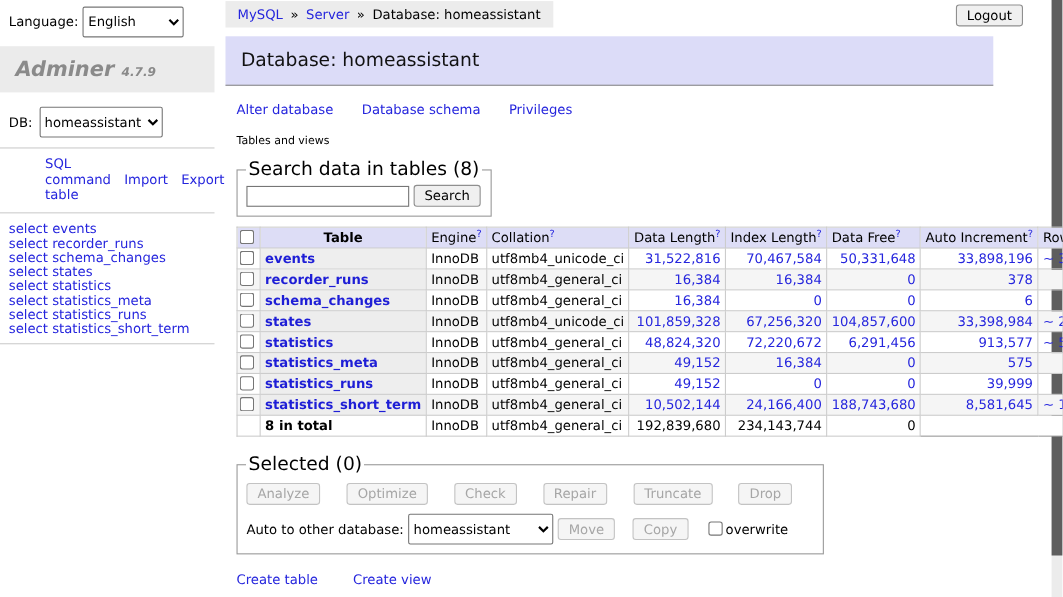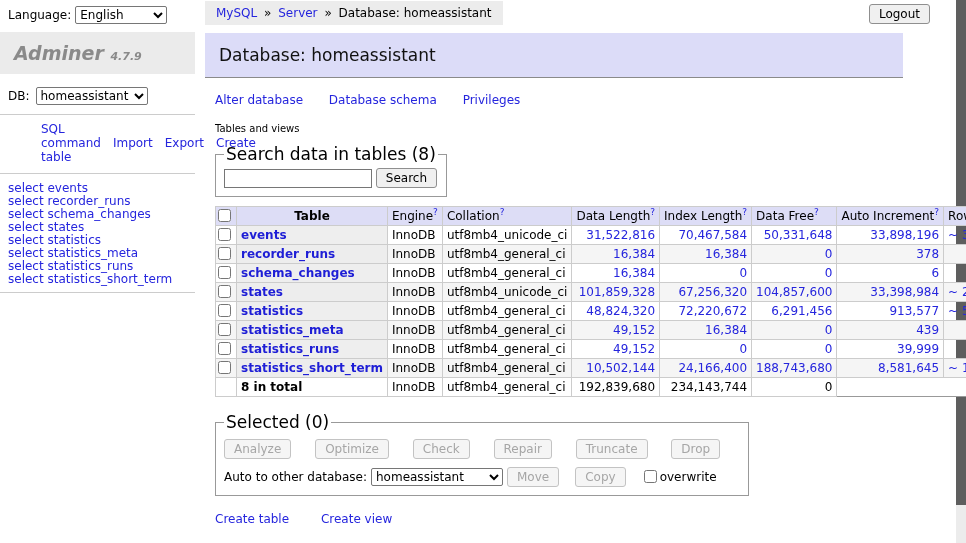--- a/index.html
+++ b/index.html
@@ -10,21 +10,21 @@
     font-family:"DejaVu Sans","Liberation Sans",sans-serif;
     font-size:12px;
   }
   a { color:#2525dd; text-decoration:none; cursor:pointer; }
 
   
   #sidebar { position:absolute; left:0; top:0; width:195px; }
   .lang-row { padding:6px 8px 4px 8px; white-space:nowrap; }
   .lang-row select { width:92px; margin-left:4px; }
   select {
-    font-family:inherit; font-size:12px; height:18px;
+    font-family:inherit; font-size:12px; height:28px;
     border:1px solid #767676; background:#fff; border-radius:2px;
   }
   #sidebar h1 {
     margin:4px 0 0 0; padding:10px 14px; background:#ebebeb;
     font-size:19px; font-weight:bold; font-style:italic; color:#8a8a8a;
   }
   #sidebar h1 .ver { font-size:11px; font-style:italic; color:#8a8a8a; }
   .db-row { padding:13px 8px 9px 8px; white-space:nowrap; }
   .db-row select { width:112px; margin-left:6px; }
   #sidebar hr { border:none; border-top:1px solid #ccc; margin:0; }
@@ -257,21 +257,21 @@
 
         </tr>
         <tr class="even">
           <td class="chk"><input type="checkbox" style=""></td>
           <th><a>statistics_meta</a></th>
           <td>InnoDB</td>
           <td>utf8mb4_general_ci</td>
           <td class="num"><a>49,152</a></td>
           <td class="num"><a>16,384</a></td>
           <td class="num"><a>0</a></td>
-          <td class="num"><a>439</a></td>
+          <td class="num"><a>575</a></td>
           <td class="num"></td>
 
         </tr>
         <tr class="odd">
           <td class="chk"><input type="checkbox" style=""></td>
           <th><a>statistics_runs</a></th>
           <td>InnoDB</td>
           <td>utf8mb4_general_ci</td>
           <td class="num"><a>49,152</a></td>
           <td class="num"><a>0</a></td>

